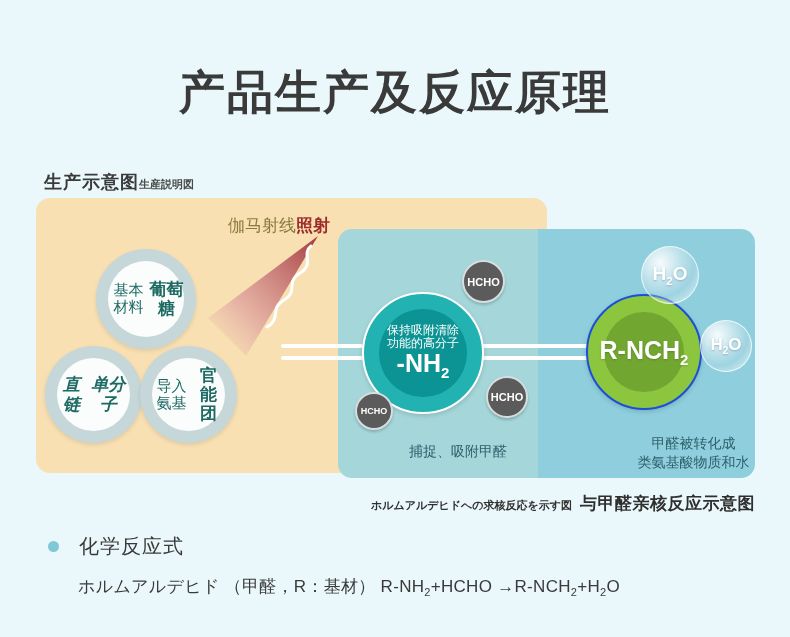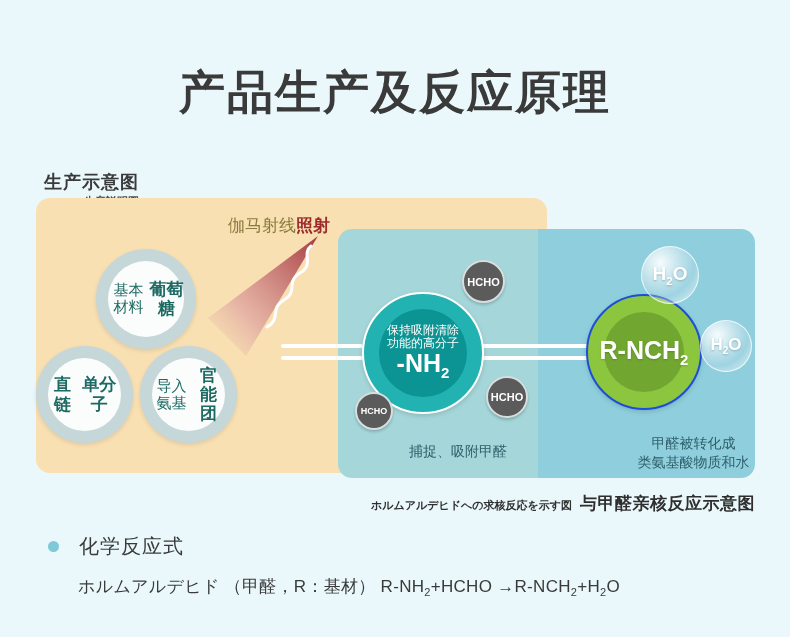--- a/index.html
+++ b/index.html
@@ -19,21 +19,20 @@
     font-size:46px;font-weight:bold;letter-spacing:2px;
     color:#3a3a3a;
     font-family:"DejaVu Sans","Liberation Sans",sans-serif;
   }
 
   
   .sec-caption{
     position:absolute;left:44px;top:170px;
     display:flex;align-items:flex-end;gap:0;
     color:#3a3a3a;
-    flex-direction:column;
   }
   .sec-caption .cn{font-size:18px;font-weight:bold;letter-spacing:1px;}
   .sec-caption .jp{font-size:11px;font-weight:bold;padding-bottom:2px;color:#4a4a4a;}
 
   
   .panel-beige{
     position:absolute;left:36px;top:198px;width:511px;height:275px;
     background:#f8e0b3;border-radius:14px;
   }
   .panel-teal1{
@@ -186,21 +185,21 @@
   <div style="position:absolute;left:228px;top:214px;font-size:17px;font-weight:bold;white-space:nowrap;">
     <span style="color:#8a7b3c;font-weight:normal;">伽马射线</span><span style="color:#9c2b2b;">照射</span>
   </div>
 
   <div class="rc" style="left:96px;top:249px;width:100px;height:100px;">
     <div class="inner">
       <span class="l1">基本材料</span>
       <span class="l2">葡萄糖</span>
     </div>
   </div>
-  <div class="rc" style="left:36px;top:346px;width:97px;height:97px;">
+  <div class="rc" style="left:45px;top:346px;width:97px;height:97px;font-style:italic;">
     <div class="inner">
       <span class="l1" style="font-weight:bold;font-size:17px;">直链</span>
       <span class="l2">单分子</span>
     </div>
   </div>
   <div class="rc" style="left:140px;top:346px;width:97px;height:97px;">
     <div class="inner">
       <span class="l1">导入氨基</span>
       <span class="l2">官能团</span>
     </div>

